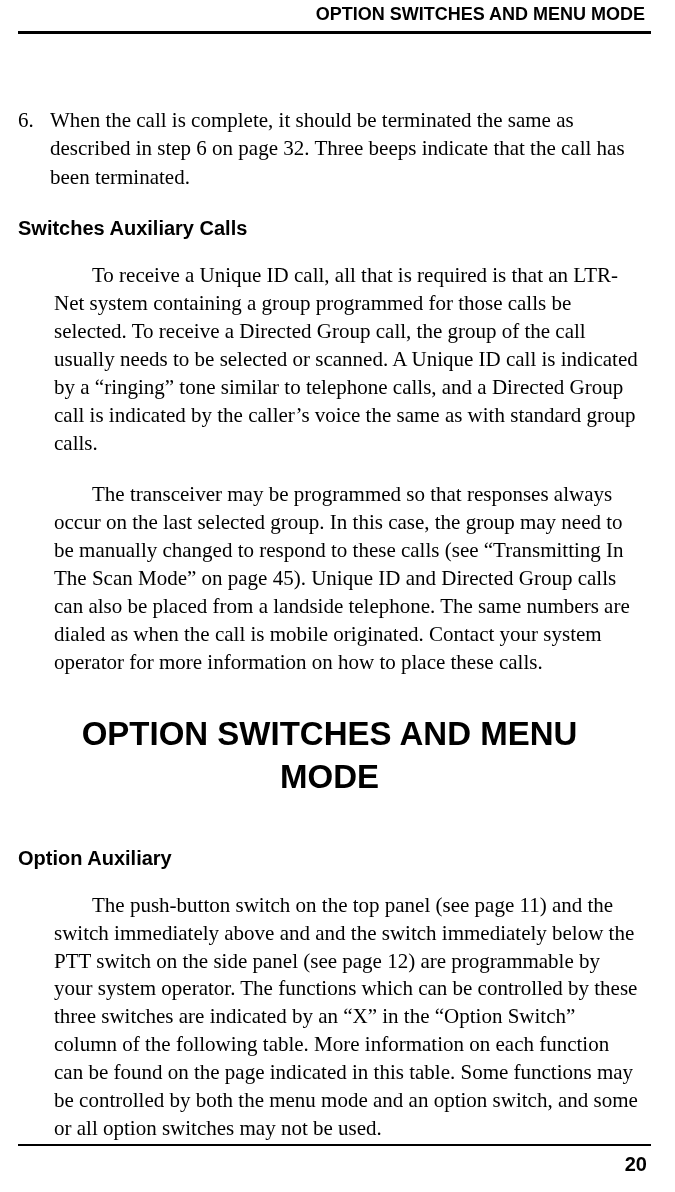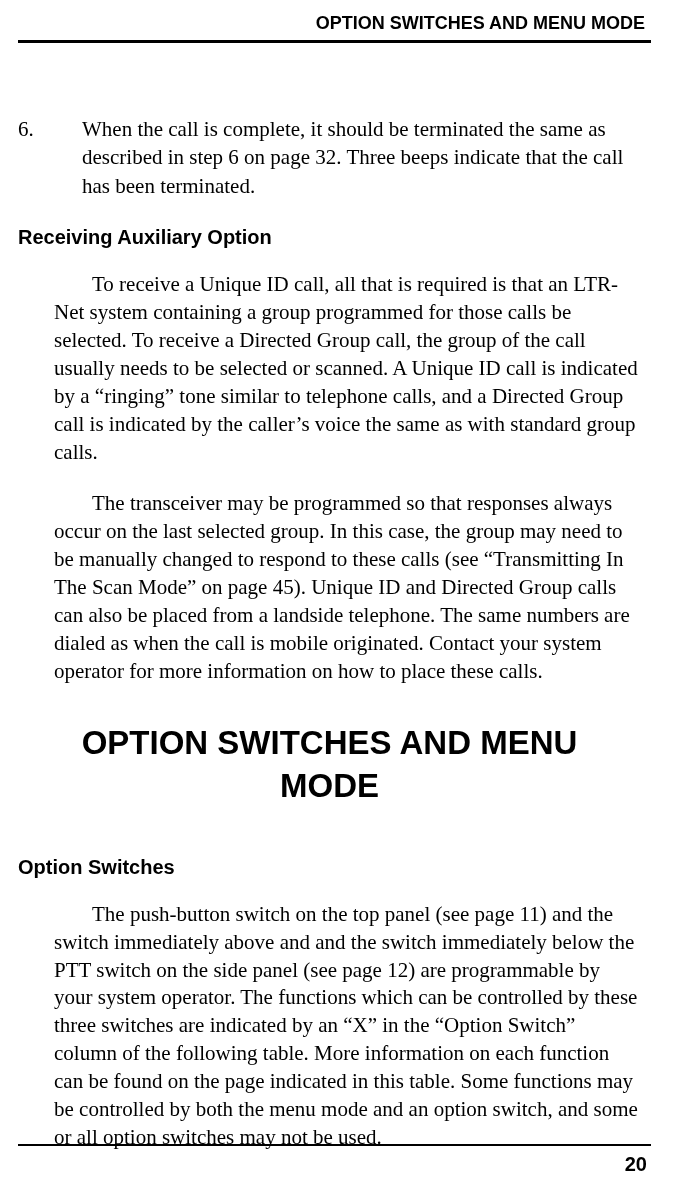--- a/index.html
+++ b/index.html
@@ -9,21 +9,21 @@
     }
     body {
       width: 675px;
       height: 1192px;
       background: #fff;
       font-family: "Times New Roman", Times, serif;
       color: #000;
       position: relative;
     }
     .page {
-      padding: 11px 24px 0 18px;
+      padding: 2px 24px 0 18px;
     }
     .running-header {
       text-align: right;
       font-family: Arial, Helvetica, sans-serif;
       font-weight: bold;
       font-size: 18px;
       padding-right: 6px;
       padding-top: 2px;
     }
     .header-rule {
@@ -40,21 +40,20 @@
       font-size: 21px;
       line-height: 1.35;
       margin-bottom: 26px;
     }
     .list-marker {
       width: 32px;
       flex: 0 0 32px;
     }
     .list-text {
       flex: 1;
-      margin-left: 32px;
     }
     .subhead {
       font-family: Arial, Helvetica, sans-serif;
       font-weight: bold;
       font-size: 20px;
       margin-bottom: 22px;
     }
     .para {
       font-size: 21px;
       line-height: 1.33;
@@ -96,29 +95,29 @@
   <div class="running-header">OPTION SWITCHES AND MENU MODE</div>
   <hr class="header-rule">
 
   <div class="content">
 
     <div class="list-item">
       <div class="list-marker">6.</div>
       <div class="list-text">When the call is complete, it should be terminated the same as described in step 6 on page 32. Three beeps indicate that the call has been terminated.</div>
     </div>
 
-    <div class="subhead">Receiving Auxiliary Option</div>
+    <div class="subhead">Switches Auxiliary Calls</div>
 
     <p class="para">To receive a Unique ID call, all that is required is that an LTR-Net system containing a group programmed for those calls be selected. To receive a Directed Group call, the group of the call usually needs to be selected or scanned. A Unique ID call is indicated by a “ringing” tone similar to telephone calls, and a Directed Group call is indicated by the caller’s voice the same as with standard group calls.</p>
 
     <p class="para">The transceiver may be programmed so that responses always occur on the last selected group. In this case, the group may need to be manually changed to respond to these calls (see “Transmitting In The Scan Mode” on page 45). Unique ID and Directed Group calls can also be placed from a landside telephone. The same numbers are dialed as when the call is mobile originated. Contact your system operator for more information on how to place these calls.</p>
 
     <div class="section-title">OPTION SWITCHES AND MENU MODE</div>
 
-    <div class="subhead">Option Switches</div>
+    <div class="subhead">Option Auxiliary</div>
 
     <p class="para">The push-button switch on the top panel (see page 11) and the switch immediately above and and the switch immediately below the PTT switch on the side panel (see page 12) are programmable by your system operator. The functions which can be controlled by these three switches are indicated by an “X” in the “Option Switch” column of the following table. More information on each function can be found on the page indicated in this table. Some functions may be controlled by both the menu mode and an option switch, and some or all option switches may not be used.</p>
 
   </div>
 </div>
 
 <hr class="footer-rule">
 <div class="page-number">20</div>
 
 </body></html>

